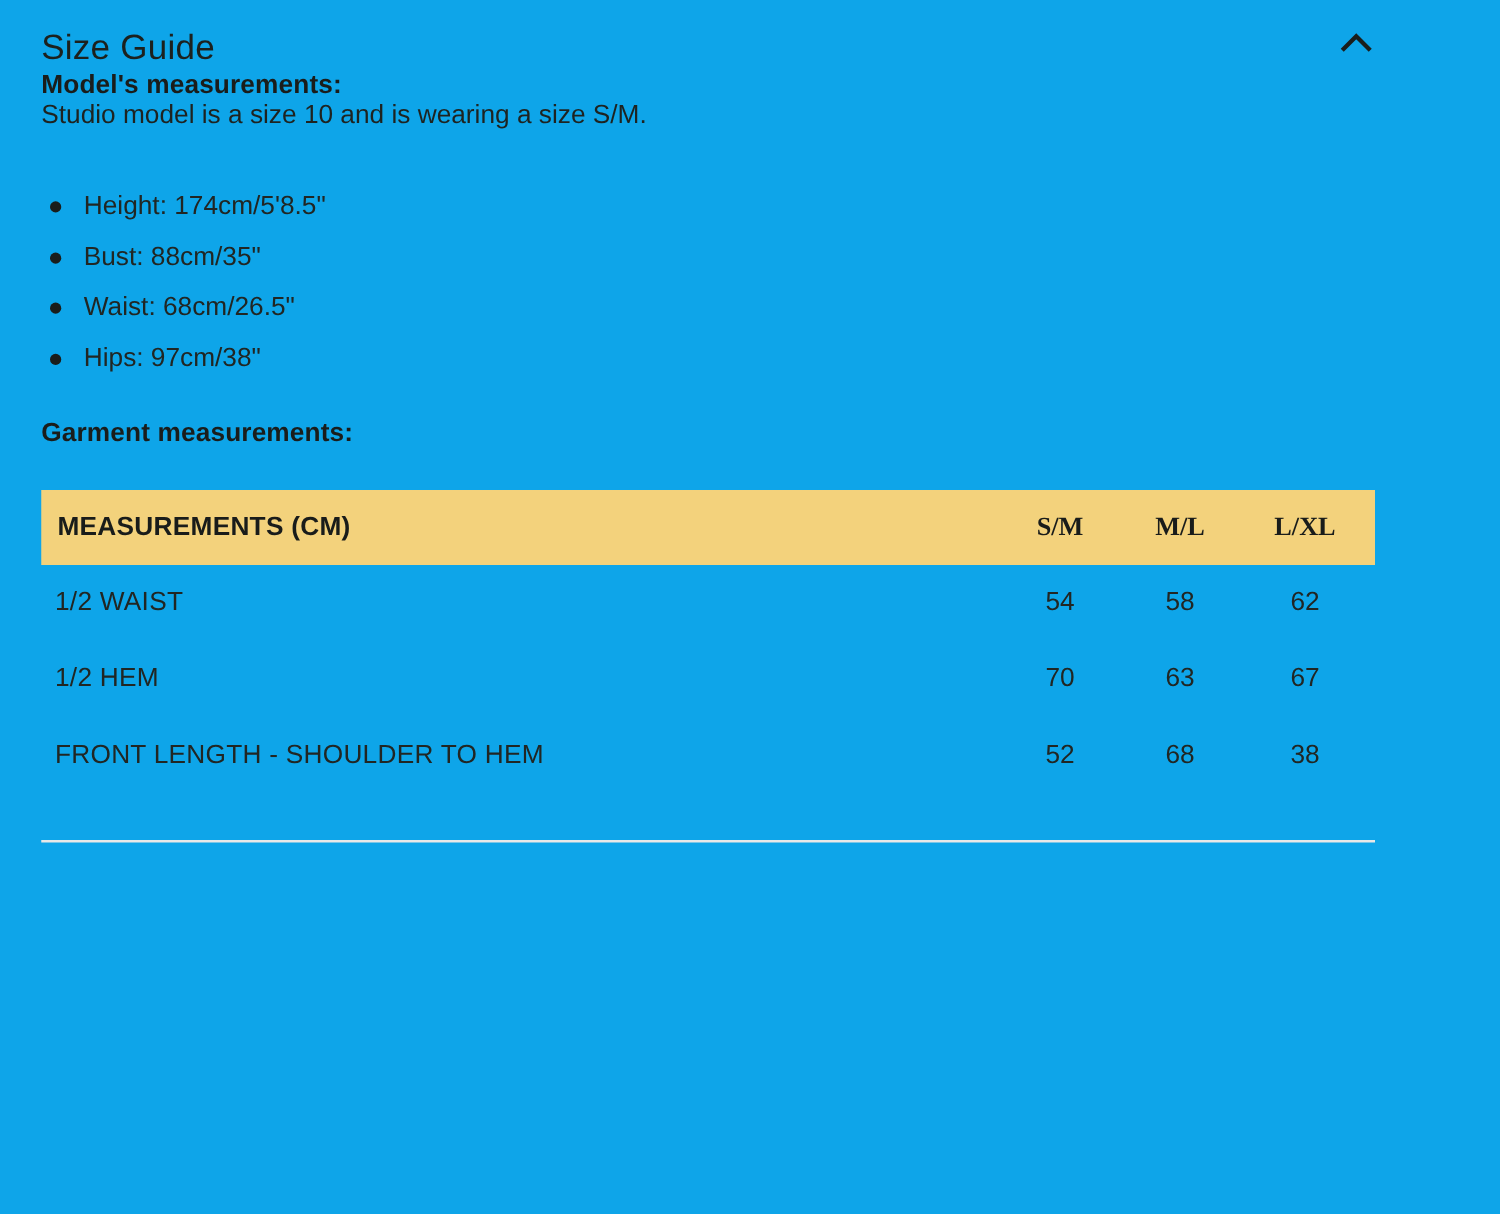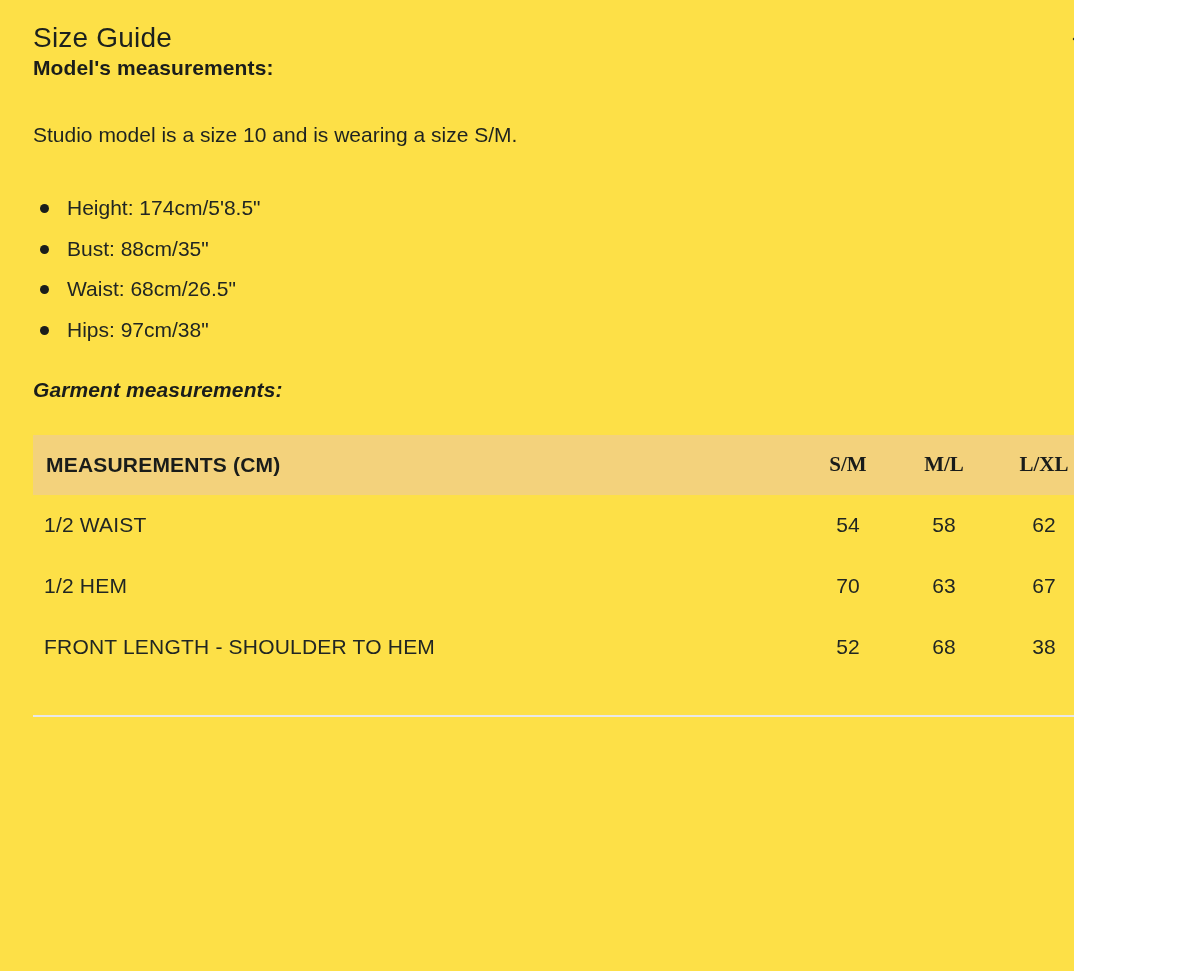--- a/index.html
+++ b/index.html
@@ -3,23 +3,23 @@
 <meta charset="utf-8">
 <style>
   * { margin: 0; padding: 0; box-sizing: border-box; }
   html, body {
     background: #ffffff;
     font-family: "Liberation Sans", "DejaVu Sans", sans-serif;
     color: #1e2320;
   }
   .page {
     position: relative;
-    width: 1074px;
+    width: 1200px;
     height: 971px;
-    background: #fde047;
+    background: #0ea5e9;
     overflow: hidden;
   }
   .content {
     width: 1067px;
     margin-left: 33px;
   }
   
   .accordion-header {
     display: flex;
     align-items: flex-start;
@@ -45,21 +45,20 @@
   }
   
   .bold-heading {
     font-size: 21px;
     font-weight: 700;
     color: #1a1d1b;
     letter-spacing: 0.1px;
   }
   .model-heading { }
   .intro-text {
-    margin-top: 43px;
     font-size: 21px;
     font-weight: 400;
     color: #21262
 3;
   }
   .measure-list {
     list-style: none;
     margin-top: 41px;
   }
   .measure-list li {
@@ -72,21 +71,21 @@
   .measure-list li::before {
     content: "";
     position: absolute;
     left: 7px;
     top: 16px;
     width: 9px;
     height: 9px;
     border-radius: 50%;
     background: #1a1d1b;
   }
-  .garment-heading { margin-top: 27px; font-style: italic; }
+  .garment-heading { margin-top: 27px; }
   
   .size-table {
     width: 100%;
     border-collapse: collapse;
     margin-top: 33px;
     table-layout: fixed;
   }
   .size-table col.c-label { width: auto; }
   .size-table col.c-size  { width: 96px; }
   .size-table col.c-last  { width: 104px; }

